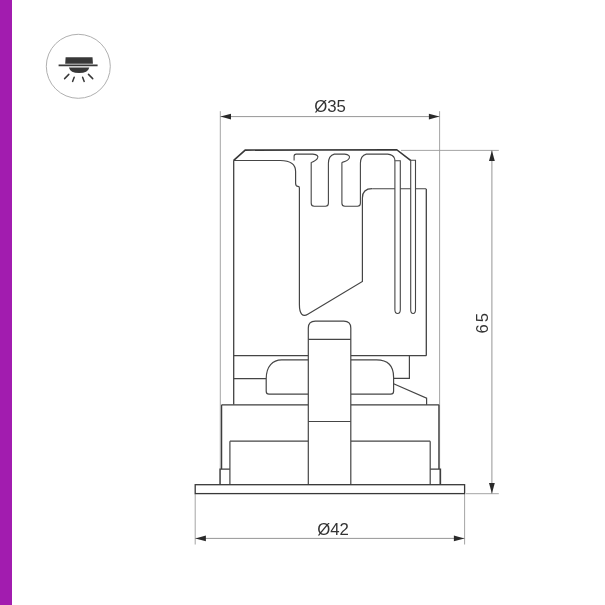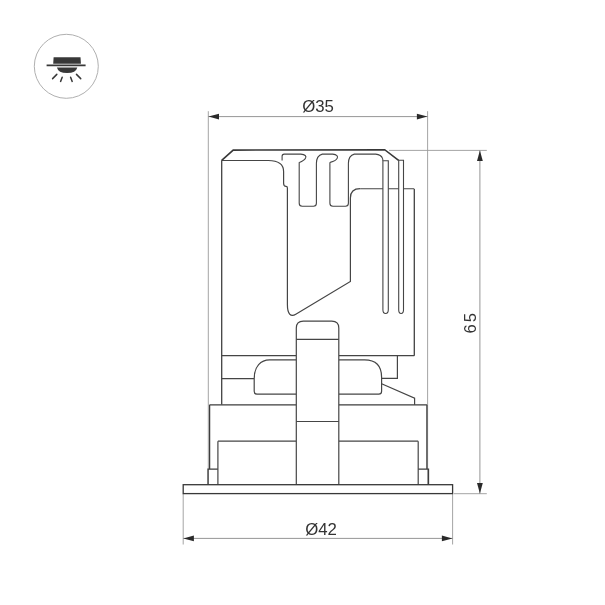--- a/index.html
+++ b/index.html
@@ -1,17 +1,17 @@
 <!DOCTYPE html>
 <html><head>
 <meta charset="utf-8">
 <style>
   html,body{margin:0;padding:0;background:#ffffff;}
   .page{width:512px;height:605px;position:relative;background:#a21caf;
-        font-family:"Liberation Sans", sans-serif;}
+        font-family:"Liberation Sans", sans-serif;padding-left:12px;}
 </style>
 </head>
 <body>
 <div class="page">
 <svg width="605" height="605" viewBox="0 0 605 605" xmlns="http://www.w3.org/2000/svg" font-family="Liberation Sans, sans-serif">
 
   <rect x="0" y="0" width="605" height="605" fill="#ffffff"></rect>
 
   <circle cx="66.3" cy="66.3" r="32" fill="#ffffff" stroke="#b0b0b0" stroke-width="1"></circle>
 

